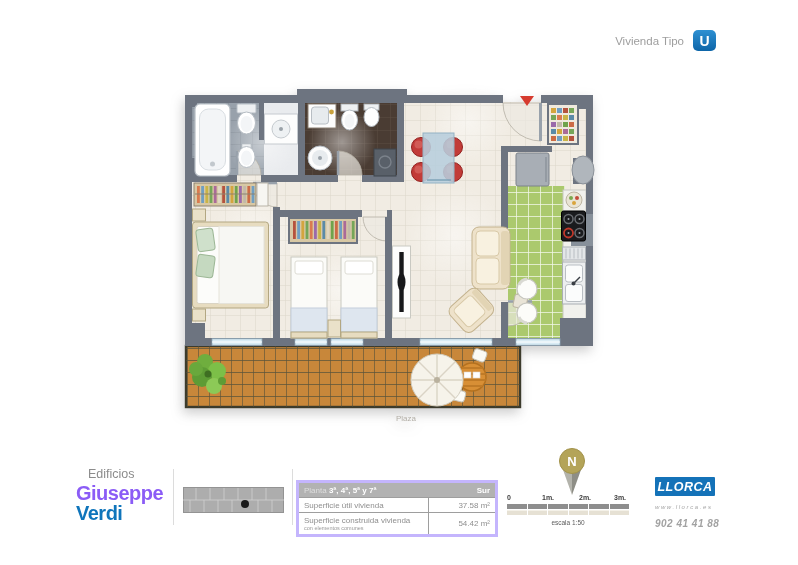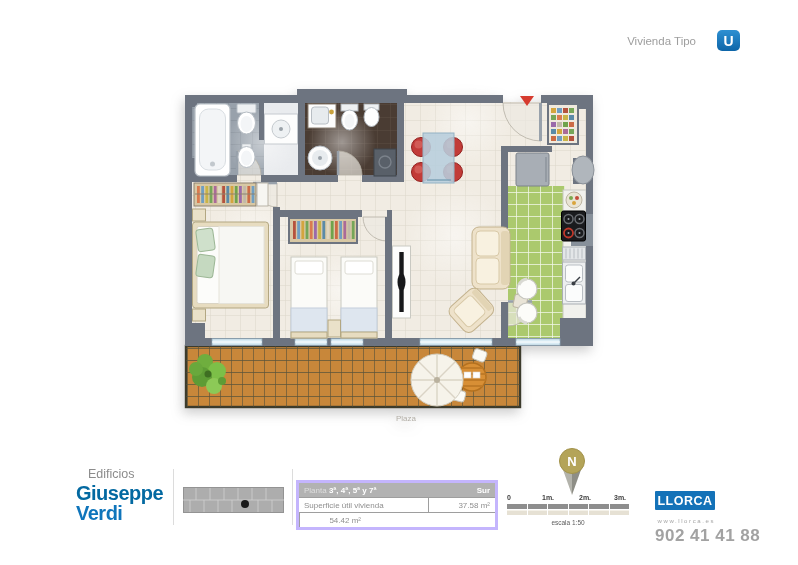--- a/index.html
+++ b/index.html
@@ -1,31 +1,31 @@
 <!DOCTYPE html>
 <html><head>
 <meta charset="utf-8">
 <style>
   html,body{margin:0;padding:0;}
   body{
     width:798px;height:565px;position:relative;background:#ffffff;overflow:hidden;
     font-family:"Liberation Sans", sans-serif;
   }
   
-  .vt{position:absolute;top:30px;right:58px;display:flex;align-items:center;gap:21px;}
+  .vt{position:absolute;top:30px;right:82px;display:flex;align-items:center;gap:9px;}
   .vt-label{font-size:11.5px;color:#9e9e9e;}
   .vt-badge{width:23px;height:21px;border-radius:5px;background:linear-gradient(180deg,#2e90d2,#0d65a8);
     color:#fff;font-weight:bold;font-size:14px;display:flex;align-items:center;justify-content:center;}
   
   .plan{position:absolute;left:178px;top:88px;width:430px;height:338px;
     filter:drop-shadow(-2px 5px 6px rgba(90,90,90,.30));}
   
   .brand{position:absolute;left:76px;top:468px;line-height:1.02;}
   .b1{font-size:12.5px;color:#8c8c8c;margin-bottom:2px;margin-left:12px;}
-  .b2{font-size:20px;font-weight:bold;color:#0369a1;letter-spacing:-0.5px;text-align:right;}
+  .b2{font-size:20px;font-weight:bold;color:#8b5cf6;letter-spacing:-0.5px;text-align:right;}
   .b3{font-size:20px;font-weight:bold;color:#0f75bb;letter-spacing:-0.5px;}
   .vdiv{position:absolute;top:469px;width:1px;height:56px;background:#dcdcdc;}
   .keyplan{position:absolute;left:183px;top:487px;}
   .spec-table{position:absolute;left:296px;top:480px;width:202px;border:3px solid #c4b5fd;
     font-size:8px;color:#8f8f8f;background:#fff;box-sizing:border-box;}
   .st-header{background:#b2b2b2;color:#fff;display:flex;justify-content:space-between;padding:2.5px 5px;}
   .st-header .light{color:#dedede;}
   .bold{font-weight:bold;}
   .st-row{display:flex;border-top:1px solid #9e9e9e;}
   .st-label{flex:1;padding:2.5px 5px;display:flex;flex-direction:column;justify-content:flex-end;}
@@ -35,25 +35,25 @@
   .scalebar{position:absolute;left:507px;top:494px;width:122px;height:36px;}
   .tick{position:absolute;top:0;font-size:7px;font-weight:bold;color:#3d3d3d;}
   .t0{left:0;} .t1{left:35px;} .t2{left:72px;} .t3{left:107px;}
   .sb-rows{position:absolute;top:10px;left:0;width:122px;}
   .sb-row{display:flex;gap:1px;margin-bottom:1px;}
   .sb-row span{flex:1;height:5px;}
   .sb-row.dark span{background:#8e8e8e;}
   .sb-row.light span{background:#e6e1d4;border-top:1px solid #f4f1e8;height:4px;}
   .sb-cap{position:absolute;top:25px;width:100%;text-align:center;font-size:6.5px;color:#5c5c5c;}
   .compass{position:absolute;left:551px;top:447px;}
-  .publisher{position:absolute;left:655px;top:491px;width:60px;text-align:right;}
+  .publisher{position:absolute;left:655px;top:477px;width:60px;text-align:left;font-style:italic;}
   .logo-box{height:19px;background:#1472b8;color:#fff;font-weight:bold;font-size:12.5px;
     display:flex;align-items:center;justify-content:center;letter-spacing:0.5px;border-radius:1px;}
   .web{margin-top:8px;font-size:6px;letter-spacing:1.6px;color:#a6a6a6;white-space:nowrap;}
-  .phone{margin-top:2px;font-size:17px;font-weight:bold;color:#a2a2a2;letter-spacing:0.5px;white-space:nowrap;}
+  .phone{margin-top:8px;font-size:10px;font-weight:bold;color:#a2a2a2;letter-spacing:0.5px;white-space:nowrap;}
 </style>
 </head>
 <body>
 
 <div class="vt">
   <span class="vt-label">Vivienda Tipo</span>
   <span class="vt-badge">U</span>
 </div>
 
 <svg class="plan" viewBox="178 88 430 338">
@@ -443,20 +443,24 @@
     </div>
     <div class="bold">Sur</div>
   </div>
   <div class="st-row">
     <div class="st-label">
         <span>Superficie útil vivienda</span>
       </div>
     <div class="st-value">37.58 m²</div>
   </div>
   <div class="st-row">
+    <div class="st-label">
+      <span>Superficie construida vivienda</span>
+      <span class="note">con elementos comunes</span>
+    </div>
     <div class="st-value">54.42 m²</div>
   </div>
 </div>
 
 <svg class="compass" width="42" height="52" viewBox="0 0 42 52">
   <polygon points="11,20 21,16 21,48" fill="#b3b3ab"></polygon>
   <polygon points="21,16 31,20 21,48" fill="#8e8e86"></polygon>
   <circle cx="21" cy="14" r="12.5" fill="#b4a458" stroke="#a2924a"></circle>
   <text x="21" y="18.5" text-anchor="middle" font-size="13" font-weight="bold" fill="#ffffff">N</text>
 </svg>

